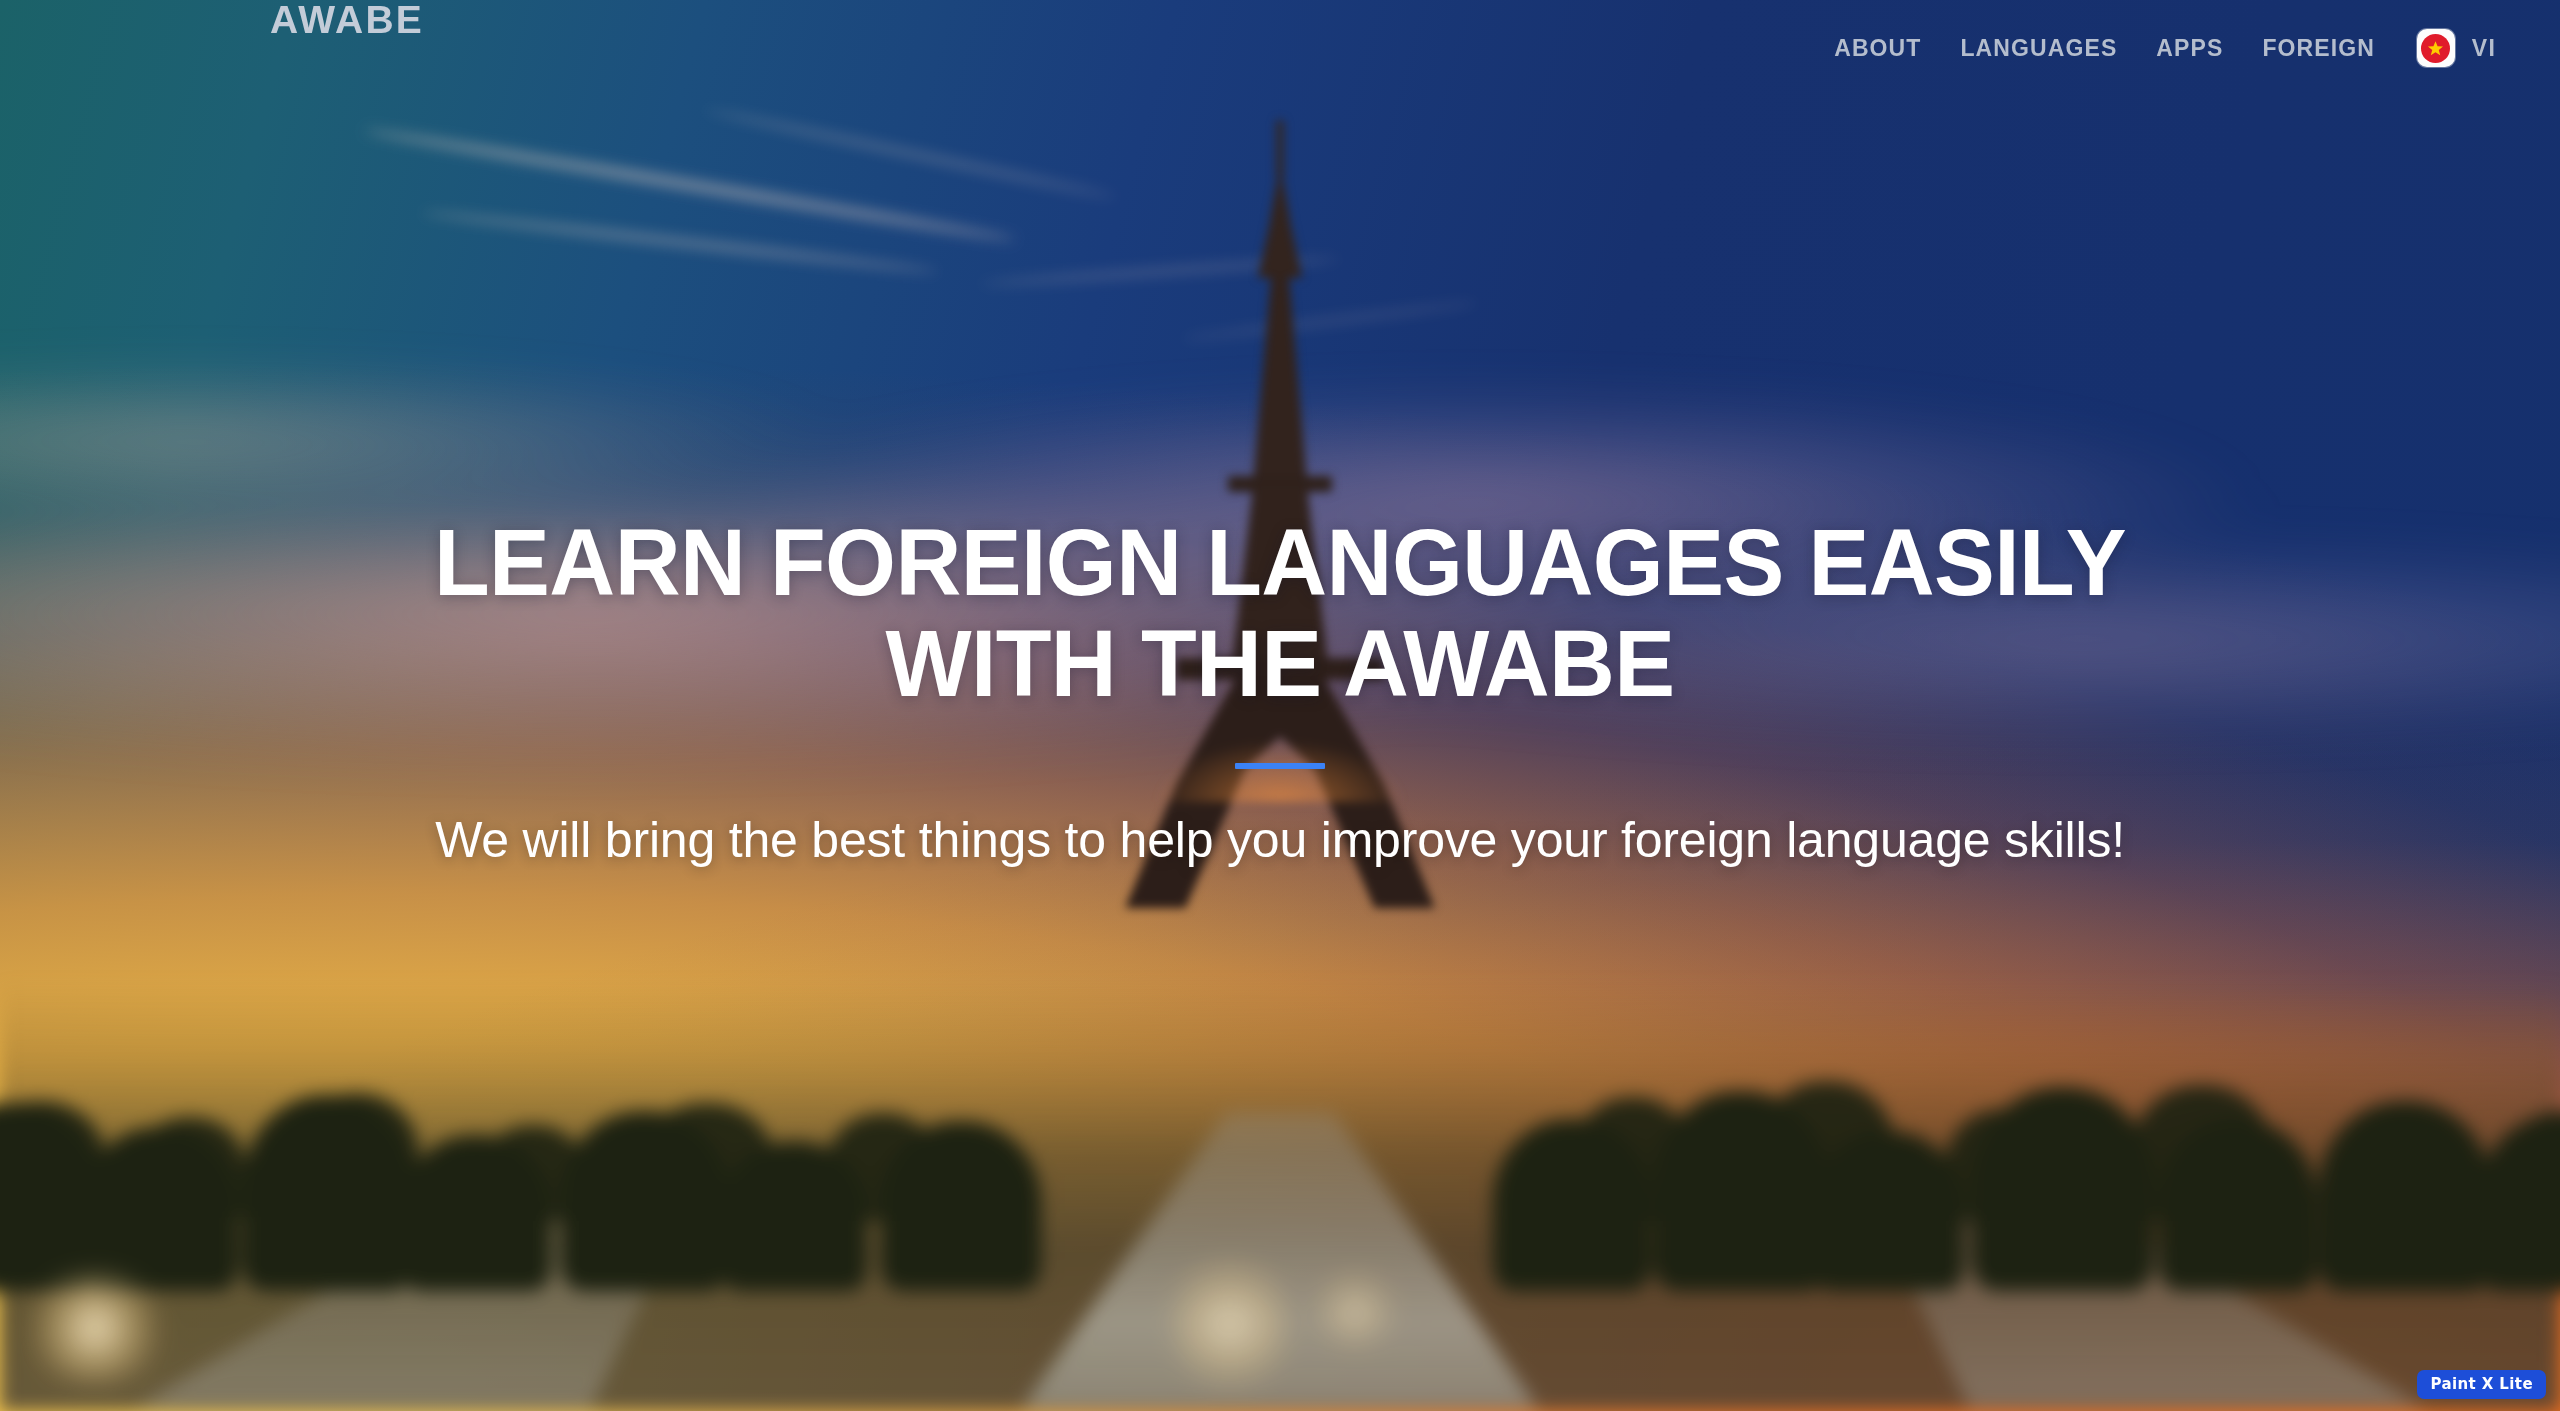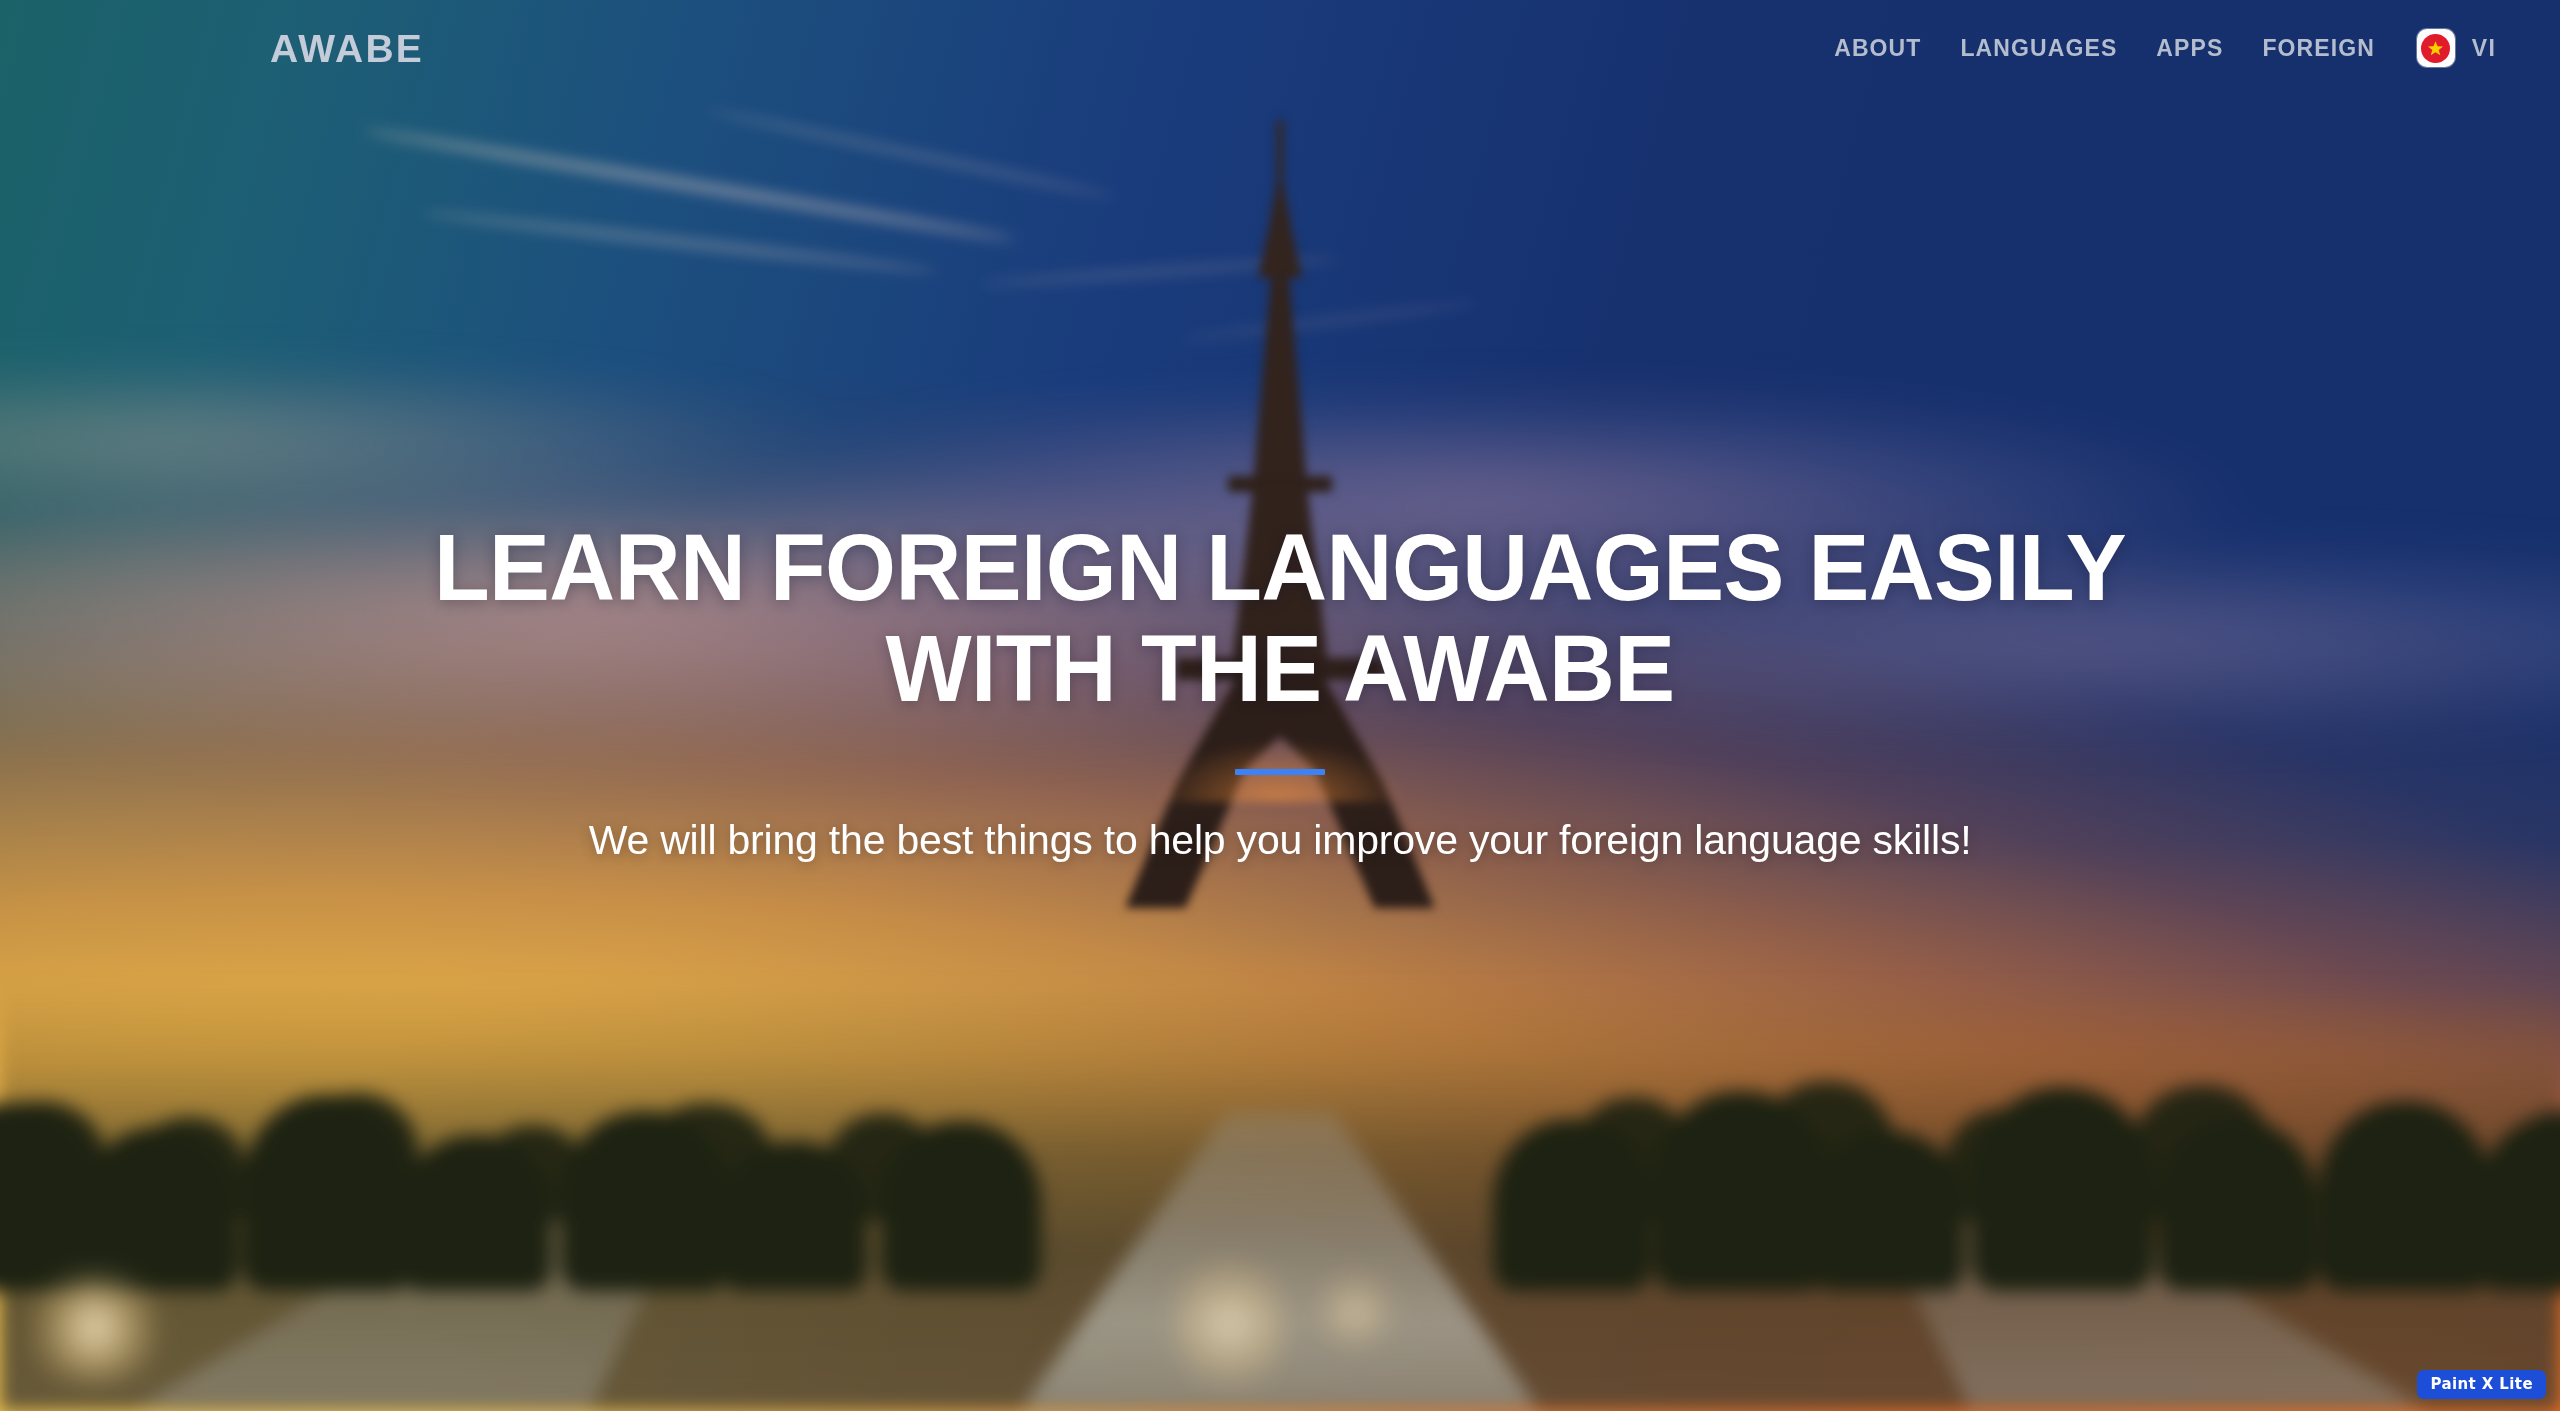--- a/index.html
+++ b/index.html
@@ -158,21 +158,21 @@
     position:absolute;
     border-radius:50%;
     background:radial-gradient(circle, rgba(255,238,198,0.85) 0%, rgba(255,220,150,0.38) 42%, rgba(255,200,120,0) 74%);
     filter:blur(8px);
   }
 
   
   .navbar {
     position:absolute; left:0; right:0; top:0;
     height:96px;
-    display:flex; align-items:center;
+    display:flex; 
     padding:0 64px 0 270px;
     z-index:40;
   }
   .brand {
     font-size:39px;
     font-weight:bold;
     letter-spacing:2.2px;
     color:#c3ccd8;
     line-height:1;
     cursor:pointer;
@@ -234,21 +234,21 @@
     transform:scaleX(0.96);
   }
   .divider {
     width:90px; height:6px;
     background:#3b82f6;
     margin:50px 0 42px;
     border-radius:1px;
   }
   .subhead {
     color:#ffffff;
-    font-size:41px;
+    font-size:50px;
     font-weight:300;
     letter-spacing:-0.2px;
     text-align:center;
     text-shadow:0 2px 12px rgba(40,30,20,0.34);
   }
   .cta {
     margin-top:66px;
     background:#3b86f0;
     color:#ffffff;
     border:none;

